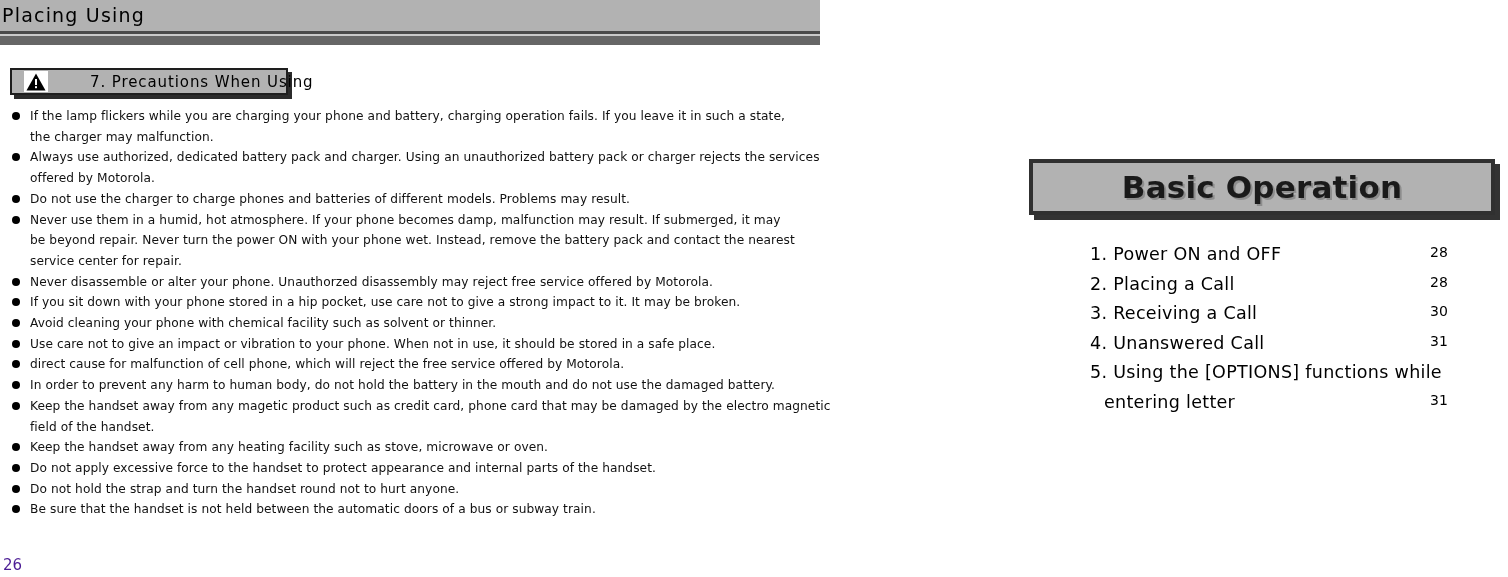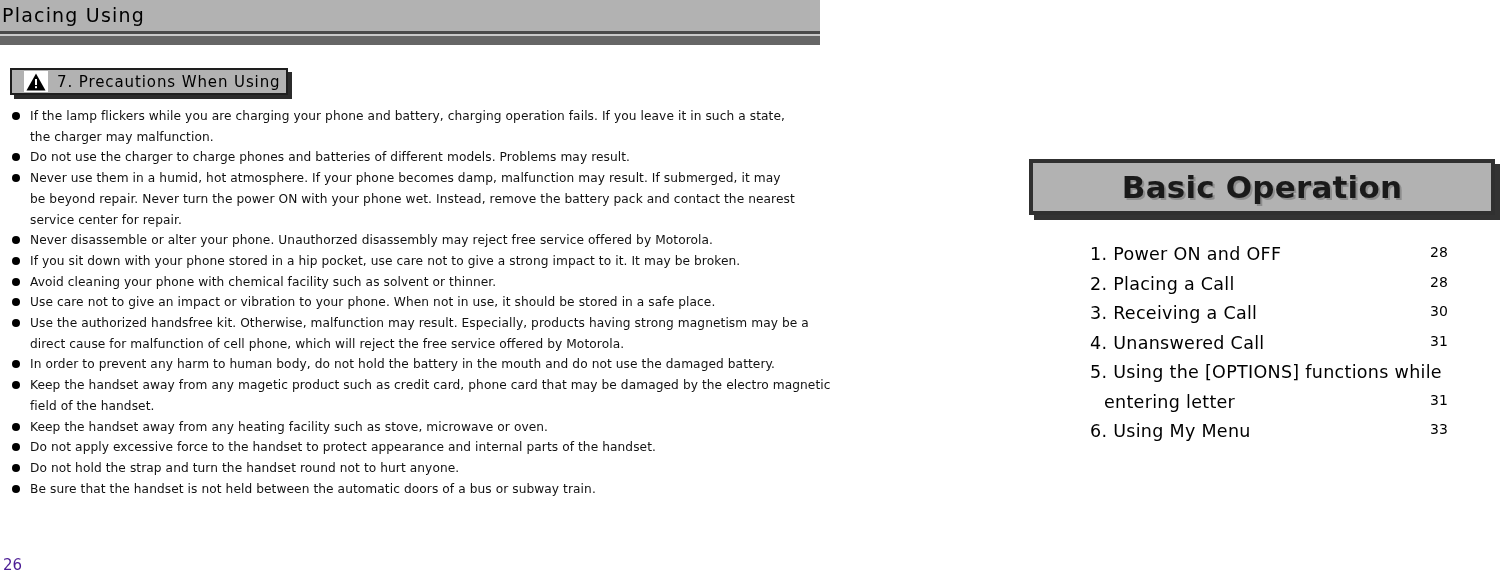--- a/index.html
+++ b/index.html
@@ -72,20 +72,21 @@
     position: absolute;
     left: 10px;
     top: 68px;
     width: 278px;
     height: 27px;
     background: #b2b2b2;
     border: 2px solid #1e1e1e;
     box-sizing: border-box;
     display: flex;
     align-items: center;
+    gap: 33px;
   }
   #section-chip-icon {
     width: 24px;
     height: 21px;
     margin-left: 12px;
     background: #ffffff;
     display: flex;
     align-items: center;
     justify-content: center;
     flex: none;
@@ -228,20 +229,25 @@
 </div>
 
 <div id="precautions-list">
     <div class="precaution-item">
       <span class="precaution-bullet"></span>
       <div class="precaution-line">If the lamp flickers while you are charging your phone and battery, charging operation fails. If you leave it in such a state,</div>
       <div class="precaution-line">the charger may malfunction.</div>
     </div>
     <div class="precaution-item">
       <span class="precaution-bullet"></span>
+      <div class="precaution-line">Always use authorized, dedicated battery pack and charger. Using an unauthorized battery pack or charger rejects the services</div>
+      <div class="precaution-line">offered by Motorola.</div>
+    </div>
+    <div class="precaution-item">
+      <span class="precaution-bullet"></span>
       <div class="precaution-line">Do not use the charger to charge phones and batteries of different models. Problems may result.</div>
     </div>
     <div class="precaution-item">
       <span class="precaution-bullet"></span>
       <div class="precaution-line">Never use them in a humid, hot atmosphere. If your phone becomes damp, malfunction may result. If submerged, it may</div>
       <div class="precaution-line">be beyond repair. Never turn the power ON with your phone wet. Instead, remove the battery pack and contact the nearest</div>
       <div class="precaution-line">service center for repair.</div>
     </div>
     <div class="precaution-item">
       <span class="precaution-bullet"></span>
@@ -254,21 +260,20 @@
     <div class="precaution-item">
       <span class="precaution-bullet"></span>
       <div class="precaution-line">Avoid cleaning your phone with chemical facility such as solvent or thinner.</div>
     </div>
     <div class="precaution-item">
       <span class="precaution-bullet"></span>
       <div class="precaution-line">Use care not to give an impact or vibration to your phone. When not in use, it should be stored in a safe place.</div>
     </div>
     <div class="precaution-item">
       <span class="precaution-bullet"></span>
-      <div class="precaution-line">Use the authorized handsfree kit. Otherwise, malfunction may result. Especially, products having strong magnetism may be a</div>
       <div class="precaution-line">direct cause for malfunction of cell phone, which will reject the free service offered by Motorola.</div>
     </div>
     <div class="precaution-item">
       <span class="precaution-bullet"></span>
       <div class="precaution-line">In order to prevent any harm to human body, do not hold the battery in the mouth and do not use the damaged battery.</div>
     </div>
     <div class="precaution-item">
       <span class="precaution-bullet"></span>
       <div class="precaution-line">Keep the handset away from any magetic product such as credit card, phone card that may be damaged by the electro magnetic</div>
       <div class="precaution-line">field of the handset.</div>
@@ -317,17 +322,13 @@
       <span class="toc-label">4. Unanswered Call</span>
       <span class="toc-page">31</span>
     </div>
     <div class="toc-row">
       <span class="toc-label">5. Using the [OPTIONS] functions while</span>
     </div>
     <div class="toc-row">
       <span class="toc-label indented">entering letter</span>
       <span class="toc-page">31</span>
     </div>
-    <div class="toc-row">
-      <span class="toc-label">6. Using My Menu</span>
-      <span class="toc-page">33</span>
-    </div>
   </div>
 
 </body></html>

